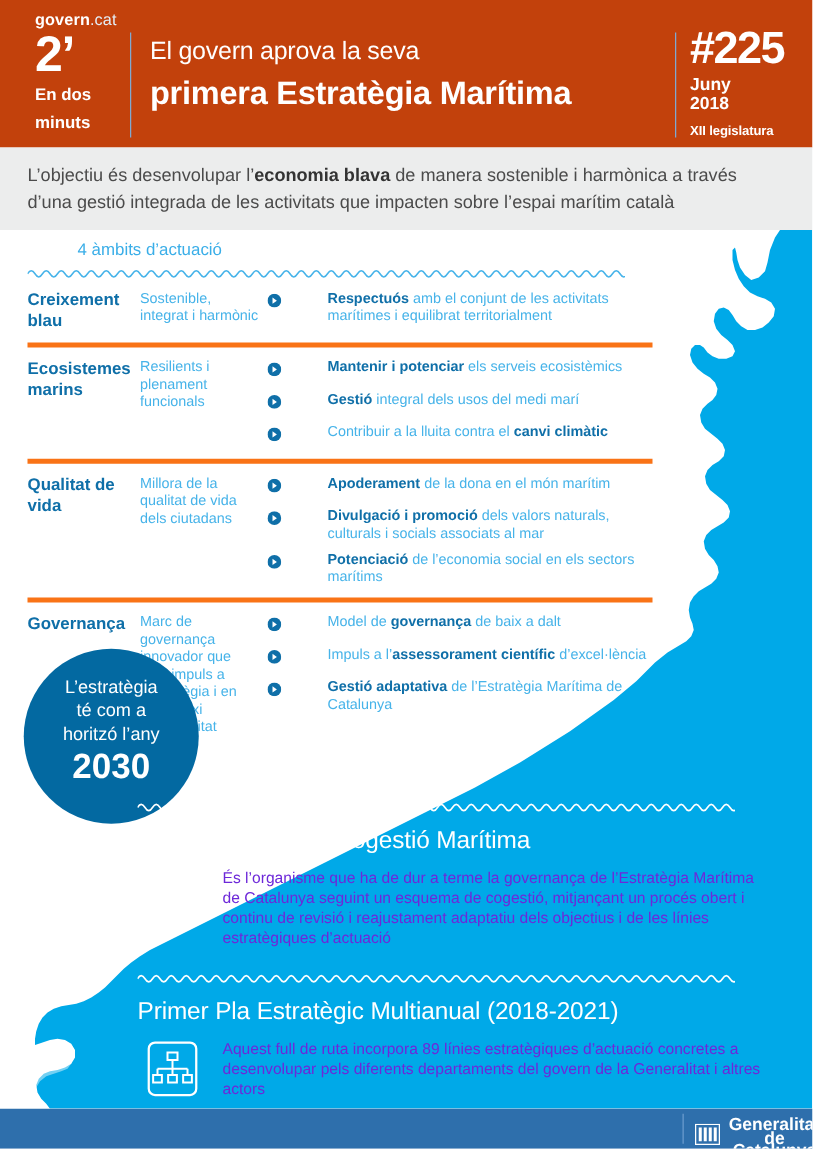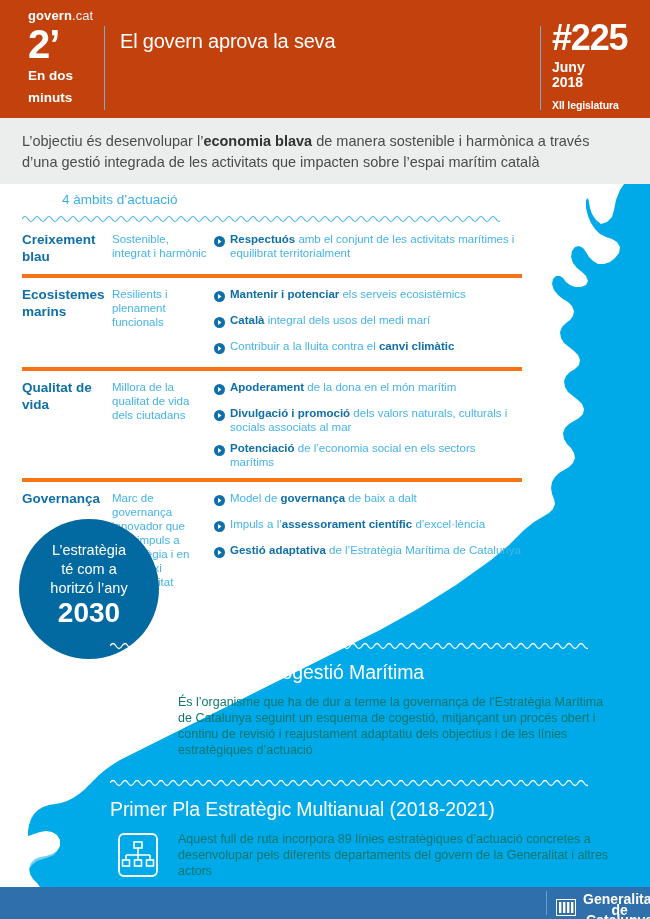--- a/index.html
+++ b/index.html
@@ -45,39 +45,39 @@
   .ambits-title{font-size:13.5px;color:#3aaee8;margin-bottom:7px;margin-left:40px;}
 
   .wave{display:block;width:478px;height:9px;}
 
   .row{display:flex;padding:9px 0 9px 0;}
   .row + .row{border-top:4px solid #f97316;}
   .col-a{width:90px;flex:0 0 90px;font-size:13.5px;font-weight:bold;color:#0f6fa8;line-height:16.5px;}
   .col-b{width:96px;flex:0 0 96px;font-size:11.5px;color:#46b3e9;line-height:14px;padding-right:6px;}
   .col-c{flex:1;}
 
-  .bl{display:flex;margin-bottom:7px;}
+  .bl{display:flex;margin-bottom:7px;gap:32px;}
   .bl:last-child{margin-bottom:0;}
   .bl .ic{flex:0 0 16px;margin-top:1px;}
   .bl .tx{font-size:11.5px;line-height:14px;color:#46b3e9;}
   .bl .tx b{font-weight:bold;color:#0f6fa8;}
 
   
   .circle{position:absolute;left:19px;top:519px;width:140px;height:140px;border-radius:50%;
           background:#0369a1;color:#fff;text-align:center;}
   .circle .t{position:absolute;left:0;top:22px;width:140px;font-size:14.5px;line-height:19px;}
   .circle .y{position:absolute;left:0;top:79px;width:140px;font-size:28px;font-weight:bold;line-height:30px;}
 
   
   .blk{position:absolute;color:#fff;}
   .blk .wv{display:block;height:9px;}
   .blk h2{margin:0;font-size:19.5px;font-weight:normal;line-height:24px;letter-spacing:-.1px;}
   .blk .body{display:flex;margin-top:10px;}
   .blk .icon{flex:0 0 62px;padding-left:6px;}
-  .blk .para{font-size:12.5px;line-height:16px;color:#0f766e;}
+  .blk .para{font-size:12.5px;line-height:16px;color:#6d28d9;}
 
   .blk1{left:110px;top:641px;width:500px;}
   .blk2{left:110px;top:778px;width:500px;}
   .blk1 h2{margin-top:10px;}
   .blk2 h2{margin-top:10px;}
 
   
   .footer{position:absolute;left:0;top:887px;width:650px;height:32px;background:#2e6fac;}
   .footer .fline{position:absolute;left:546px;top:4px;width:1px;height:24px;background:#6b9ccd;}
   .gen{position:absolute;left:556px;top:7px;display:flex;align-items:center;}
@@ -96,20 +96,21 @@
       <div class="big">2’</div>
       <div class="sub">En dos</div>
       <div class="sub">minuts</div>
     </div>
 
     <div class="vrule l"></div>
     <div class="vrule r"></div>
 
     <div class="headline">
       <div class="l1">El govern aprova la seva</div>
+      <div class="l2">primera Estratègia Marítima</div>
     </div>
 
     <div class="issue">
       <div class="num">#225</div>
       <div class="mon">Juny</div>
       <div class="yr">2018</div>
       <div class="leg">XII legislatura</div>
     </div>
   </div>
 
@@ -186,21 +187,21 @@
                 <circle cx="5.5" cy="5.5" r="5.5" fill="#0f6fa8"></circle>
                 <path d="M4 3 L7.5 5.5 L4 8 Z" fill="#ffffff"></path>
               </svg></span>
           <span class="tx"><b>Mantenir i potenciar</b><span> els serveis ecosistèmics</span></span>
         </div>
         <div class="bl">
           <span class="ic"><svg width="11" height="11" viewBox="0 0 11 11">
                 <circle cx="5.5" cy="5.5" r="5.5" fill="#0f6fa8"></circle>
                 <path d="M4 3 L7.5 5.5 L4 8 Z" fill="#ffffff"></path>
               </svg></span>
-          <span class="tx"><b>Català</b><span> integral dels usos del medi marí</span></span>
+          <span class="tx"><b>Gestió</b><span> integral dels usos del medi marí</span></span>
         </div>
         <div class="bl">
           <span class="ic"><svg width="11" height="11" viewBox="0 0 11 11">
                 <circle cx="5.5" cy="5.5" r="5.5" fill="#0f6fa8"></circle>
                 <path d="M4 3 L7.5 5.5 L4 8 Z" fill="#ffffff"></path>
               </svg></span>
           <span class="tx"><span>Contribuir a la lluita contra el </span><b>canvi climàtic</b></span>
         </div>
       </div>
     </div>

